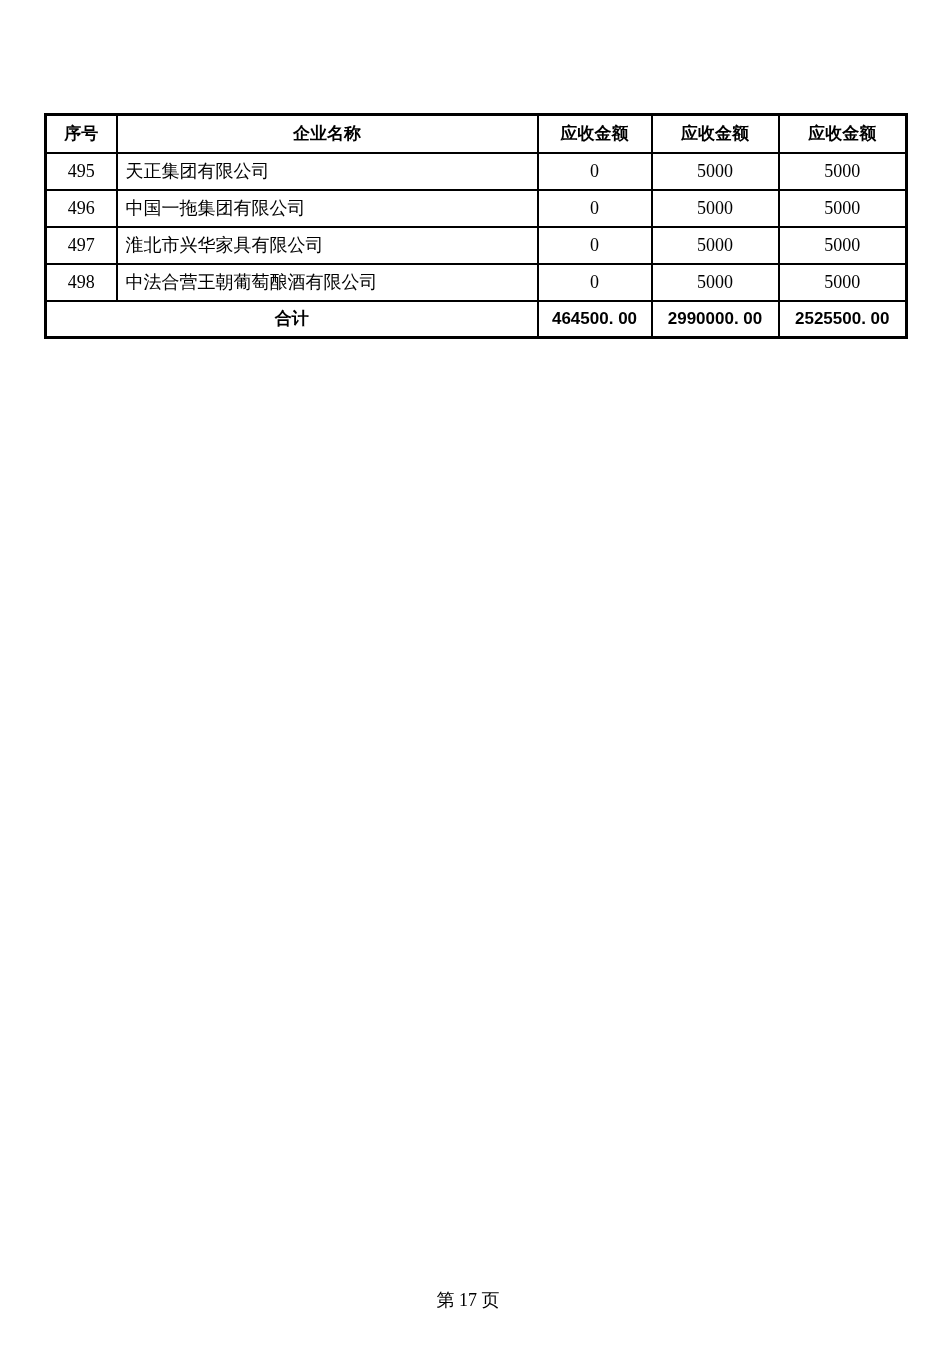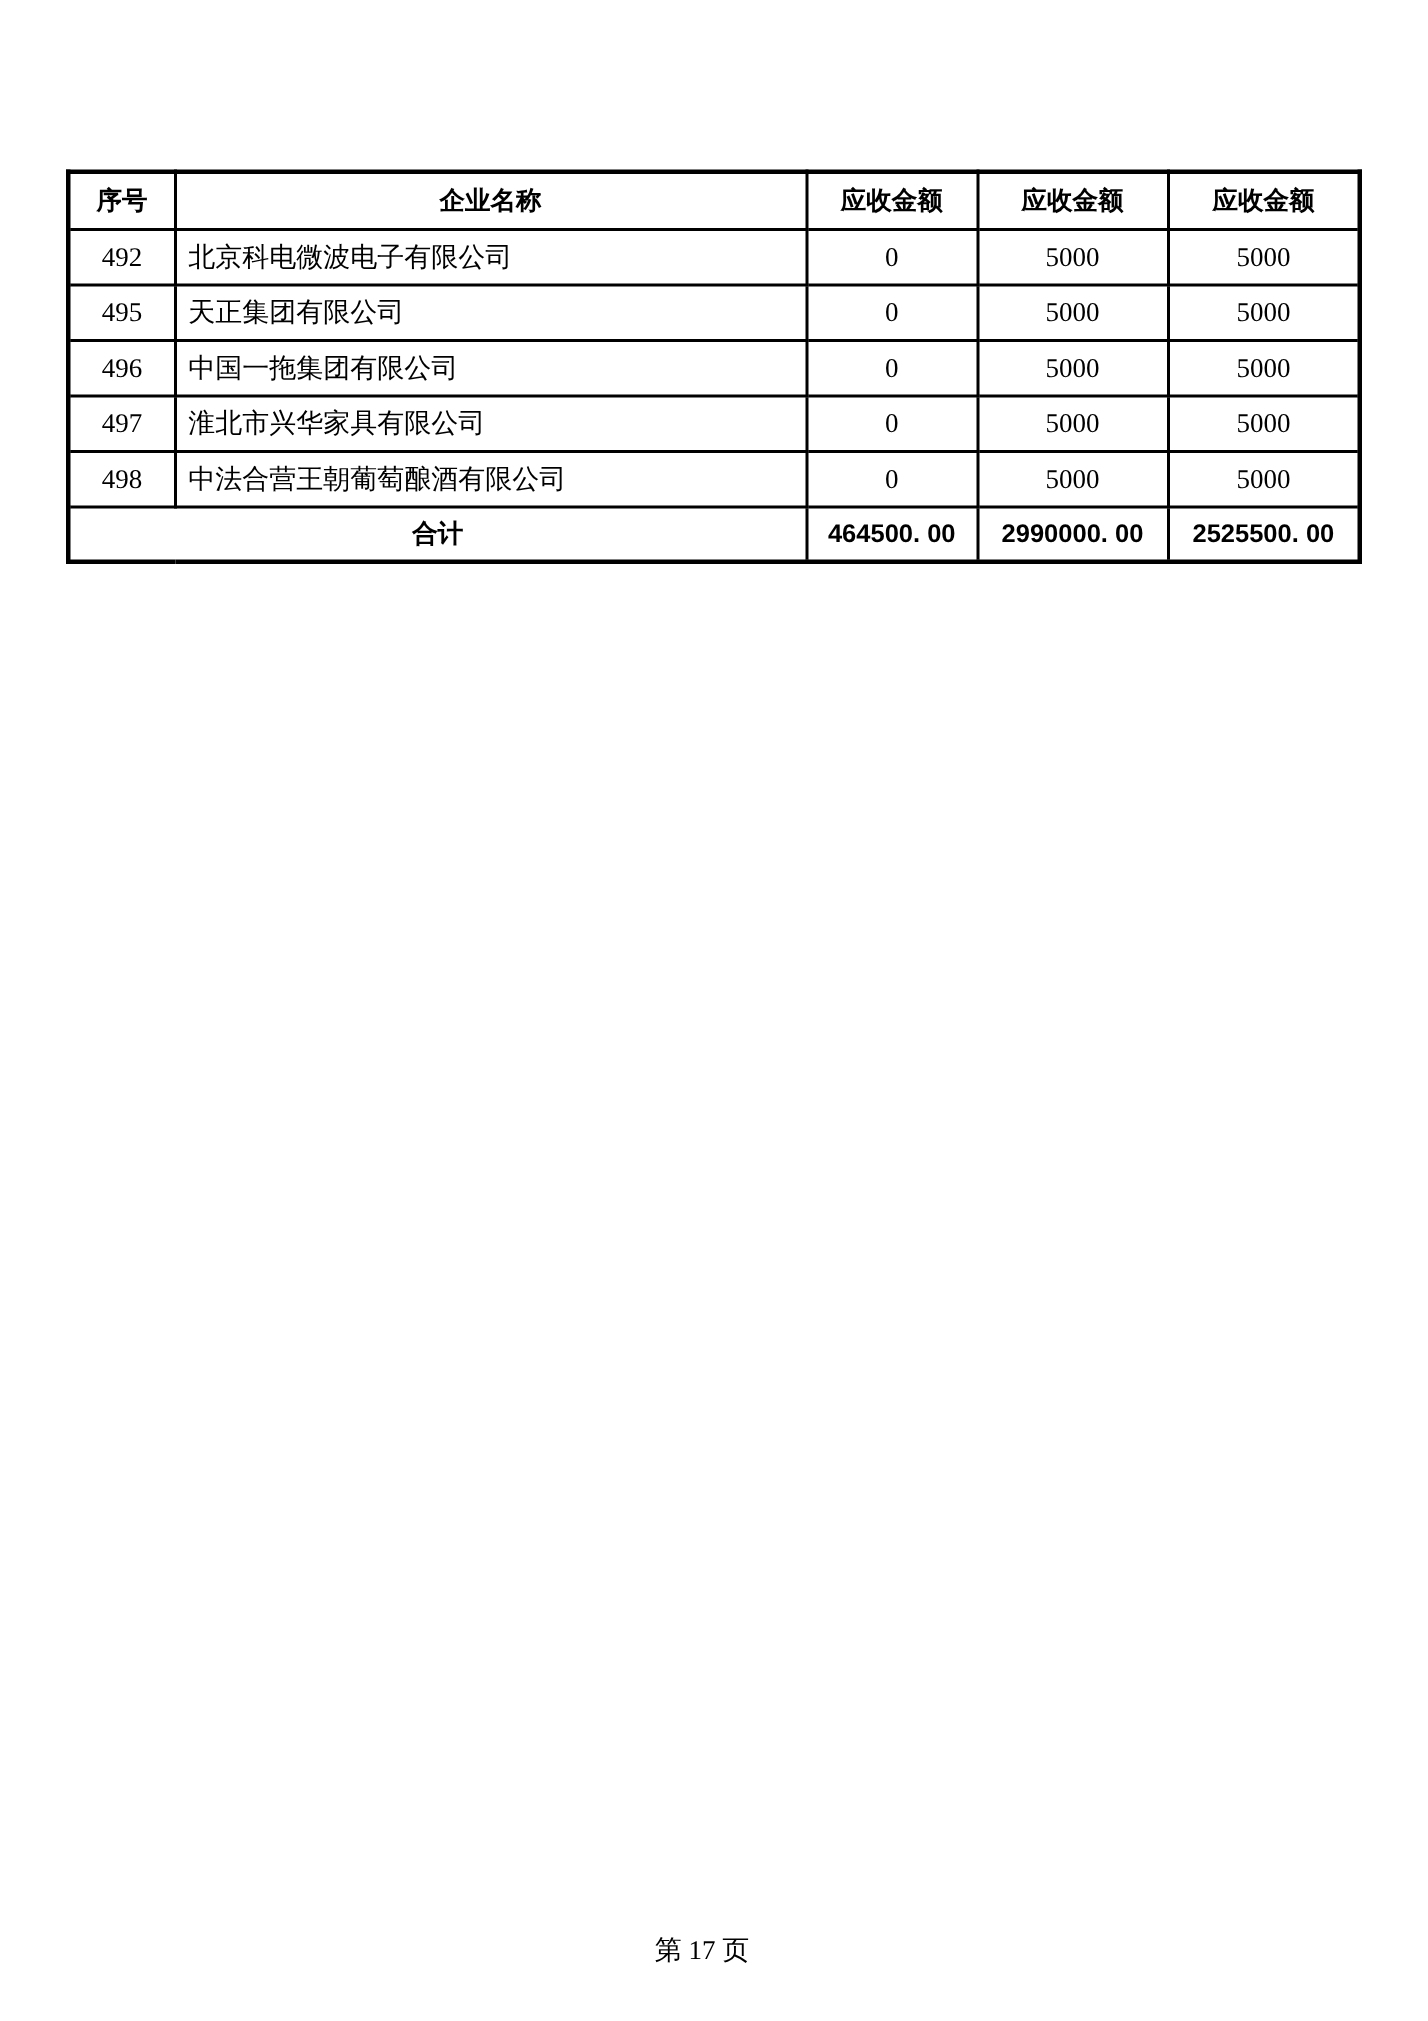--- a/index.html
+++ b/index.html
@@ -84,27 +84,20 @@
       <tr>
         <th>序号</th>
         <th>企业名称</th>
         <th>应收金额</th>
         <th>应收金额</th>
         <th>应收金额</th>
       </tr>
     </thead>
     <tbody>
         <tr>
-          <td class="cell-no">492</td>
-          <td class="cell-name">北京科电微波电子有限公司</td>
-          <td class="cell-num">0</td>
-          <td class="cell-num">5000</td>
-          <td class="cell-num">5000</td>
-        </tr>
-        <tr>
           <td class="cell-no">495</td>
           <td class="cell-name">天正集团有限公司</td>
           <td class="cell-num">0</td>
           <td class="cell-num">5000</td>
           <td class="cell-num">5000</td>
         </tr>
         <tr>
           <td class="cell-no">496</td>
           <td class="cell-name">中国一拖集团有限公司</td>
           <td class="cell-num">0</td>

